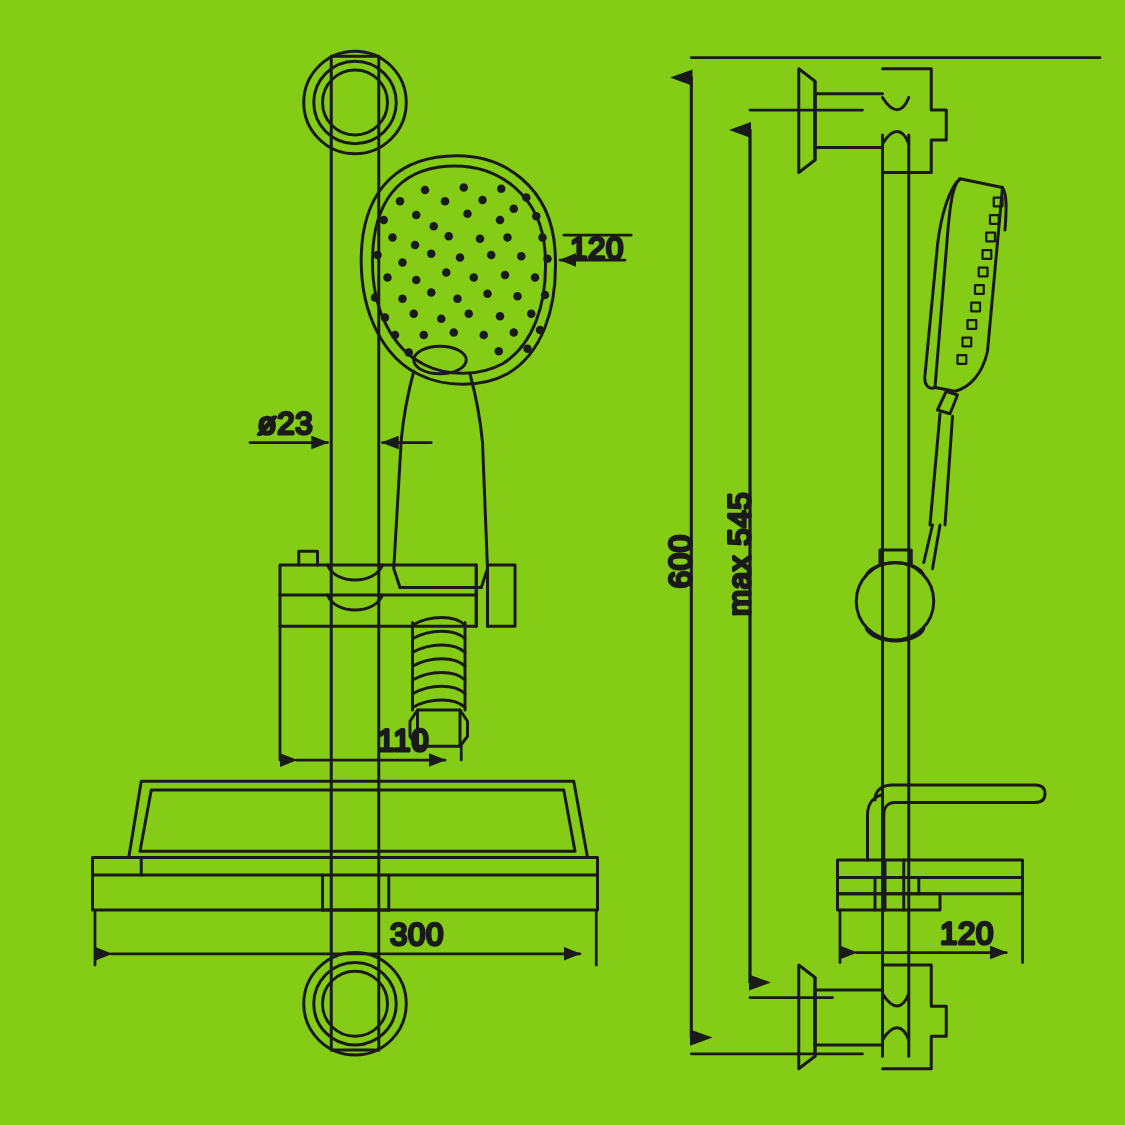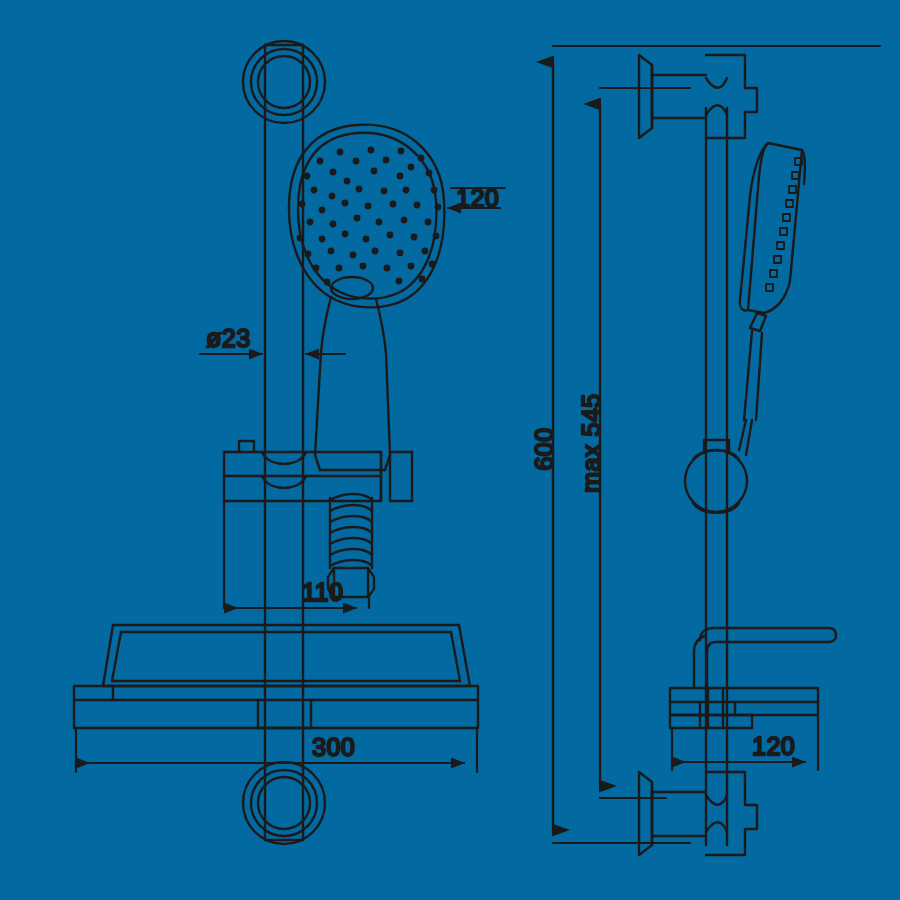--- a/index.html
+++ b/index.html
@@ -2,21 +2,21 @@
 <html><head>
 <meta charset="utf-8">
 <title>Shower Set Technical Drawing</title>
 <style>
   html,body{margin:0;padding:0;background:#ffffff;}
   body{
     width:900px;height:900px;
     font-family:"Liberation Sans","DejaVu Sans",sans-serif;
     overflow:hidden;
   }
-  #sheet{position:relative;width:900px;height:900px;background:#0369a1;}
+  #sheet{position:relative;width:900px;height:900px;background:#84cc16;}
   #sheet svg{display:block;width:900px;height:900px;}
   .dimtext{
     font-family:"Liberation Sans","DejaVu Sans",sans-serif;
     font-size:25px;
     fill:#1a1a1a;
     letter-spacing:0.5px;
   }
   .dimtext-v{
     font-family:"Liberation Sans","DejaVu Sans",sans-serif;
     font-size:25px;

